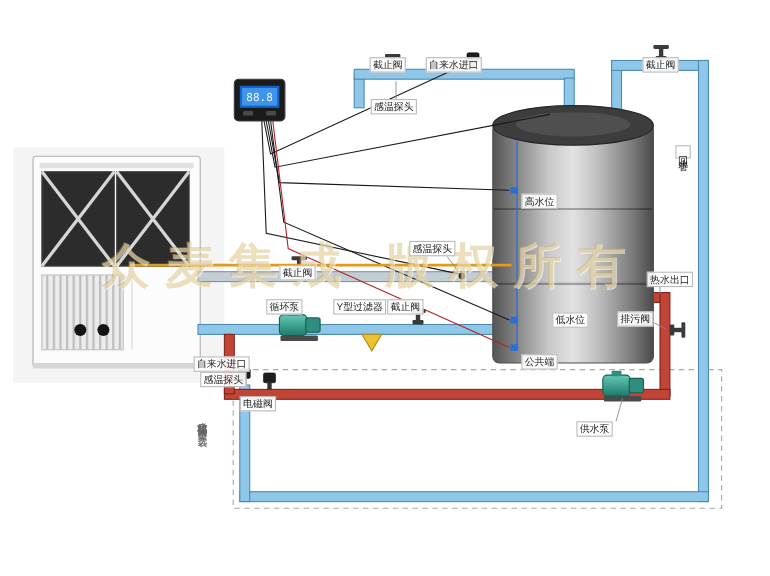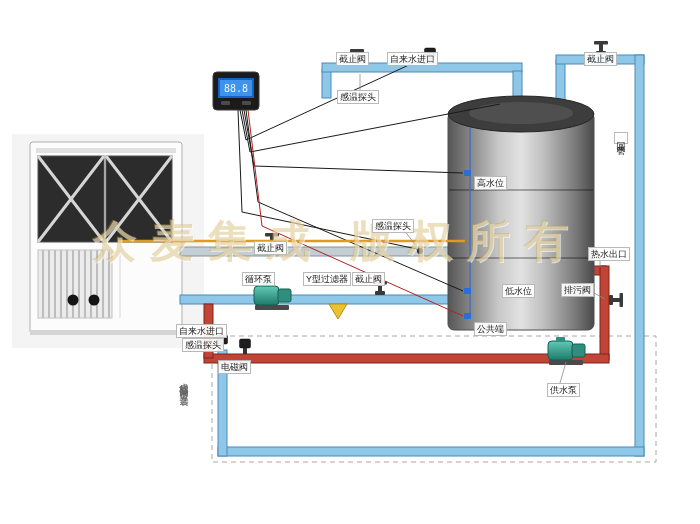--- a/index.html
+++ b/index.html
@@ -162,16 +162,16 @@
 <div class="lbl" style="left:242px;top:272px">循环泵</div>
 <div class="lbl" style="left:303px;top:272px">Y型过滤器</div>
 <div class="lbl" style="left:352px;top:272px">截止阀</div>
 <div class="lbl" style="left:502px;top:284px">低水位</div>
 <div class="lbl" style="left:474px;top:322px">公共端</div>
 <div class="lbl" style="left:588px;top:247px">热水出口</div>
 <div class="lbl" style="left:561px;top:283px">排污阀</div>
 <div class="lbl" style="left:176px;top:324px">自来水进口</div>
 <div class="lbl" style="left:182px;top:338px">感温探头</div>
 <div class="lbl" style="left:218px;top:360px">电磁阀</div>
-<div class="lbl" style="left:547px;top:383px">供水泵</div>
+<div class="lbl" style="left:524px;top:383px">供水泵</div>
 <div class="vert-note" style="left:178px;top:376px">虚线部分为回水管道(选装)</div>
 
 </div>
 
 </body></html>

